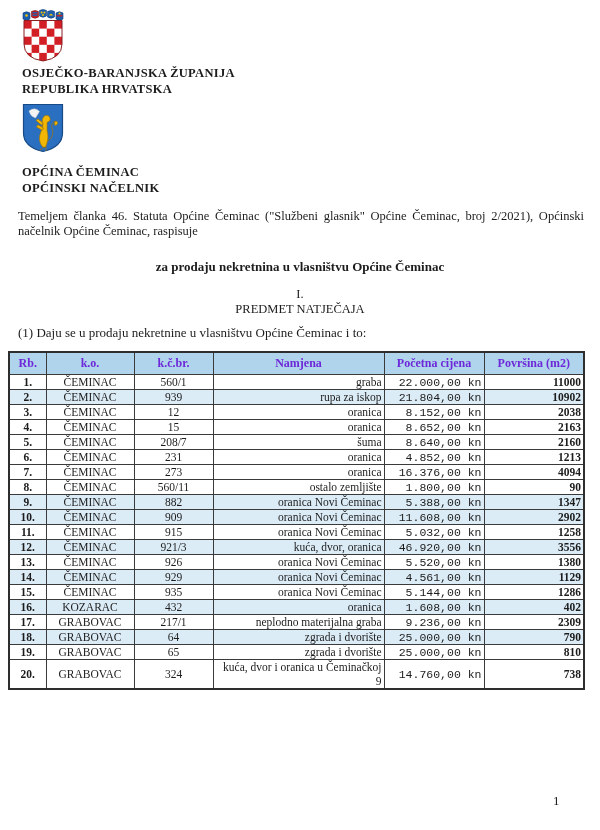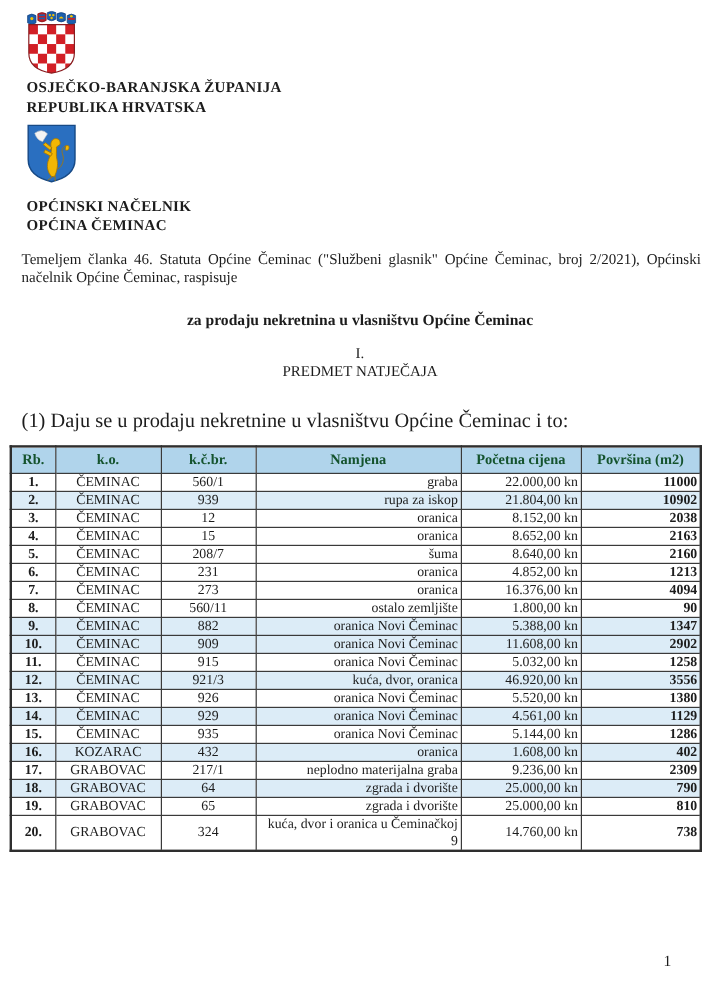--- a/index.html
+++ b/index.html
@@ -14,58 +14,58 @@
     overflow: hidden;
   }
   .arms-hr { display: block; margin: 9px 0 0 22px; }
   .country-lines { margin: 3px 0 0 22px; font-size: 12.5px; font-weight: bold; line-height: 16px; letter-spacing: 0.3px; }
   .arms-ceminac { display: block; margin: 6px 0 0 22px; }
   .office-lines { margin: 11px 0 0 22px; font-size: 12.5px; font-weight: bold; line-height: 16px; letter-spacing: 0.3px; }
   .ref-block { margin: 17px 0 0 22px; font-size: 12.5px; line-height: 15.5px; }
   .intro-par { margin: 13px 16px 0 18px; font-size: 12.5px; line-height: 15px; text-align: justify; }
   .doc-title { margin-top: 19px; text-align: center; font-weight: bold; font-size: 13px; line-height: 17px; }
   .section-head { margin-top: 12px; text-align: center; font-size: 12.5px; line-height: 15px; }
-  .list-intro { margin: 24px 0 0 18px; font-size: 17px; }
+  .list-intro { margin: 8px 0 0 18px; font-size: 13px; }
 
   table.parcels {
     margin: 10px 0 0 8px;
     width: 575px;
     border-collapse: collapse;
     table-layout: fixed;
     font-size: 11.5px;
     border: 2px solid #2e2e2e;
   }
   table.parcels th, table.parcels td {
     border: 1px solid #3a3a3a;
     padding: 0 2px;
     vertical-align: middle;
     overflow: hidden;
   }
   table.parcels thead th {
     background: #b0d4eb;
-    color: #14532d;
+    color: #6d28d9;
     font-weight: bold;
     font-size: 12px;
     height: 21px;
     text-align: center;
   }
   table.parcels tbody tr { height: 15px; }
   table.parcels tbody tr.tall { height: 16px; }
   table.parcels tbody tr.shaded { background: #dcecf7; }
   .col-rb { width: 37px; }
   .col-ko { width: 88px; }
   .col-kcbr { width: 79px; }
   .col-namjena { width: 171px; }
   .col-cijena { width: 100px; }
   .col-povrsina { width: 100px; }
   td.cell-rb { text-align: center; font-weight: bold; }
   td.cell-ko { text-align: center; }
   td.cell-kcbr { text-align: center; }
   td.cell-namjena { text-align: right; line-height: 14px; }
-  td.cell-cijena { text-align: right; padding-right: 28px; }
+  td.cell-cijena { text-align: right; padding-right: 28px; font-family: Liberation Mono, monospace; }
   td.cell-povrsina { text-align: right; padding-right: 10px; font-weight: bold; }
 
   .page-number { position: absolute; top: 793px; left: 553px; font-size: 13px; }
 </style>
 </head>
 <body>
 
 <div class="page">
 
   <svg class="arms-hr" width="42" height="53" viewBox="0 0 42 53">
@@ -125,22 +125,22 @@
       <path d="M21,44 C17.5,41 16.5,35 18.5,30 C20,26 21.5,23 20.5,19 C19.8,16 21.5,12.5 24.5,12.5 C27.5,12.5 28.5,15 28,17.5 L25,19.5 C25.3,23 24.5,26.5 25.5,30 C26.6,34 25.5,40 23.5,44 Z"></path>
       <path d="M19.5,22 L14,17.5 L16,16 L21,20 Z"></path>
       <path d="M20,27 L14.5,24 L15.8,21.8 L21.3,24.8 Z"></path>
       <path d="M22,44 L18,47 M24,44 L24,47.5" fill="none"></path>
       <path d="M26,38 C30,36 32,30 30,25 C29,22 30.5,19 33,18.5" fill="none"></path>
       <path d="M33,18.5 q3,-1 2.5,2 q-0.5,2.5 -3,1.5 Z"></path>
     </g>
   </svg>
 
   <div class="office-lines">
+    <div>OPĆINA ČEMINAC</div>
     <div>OPĆINSKI NAČELNIK</div>
-    <div>OPĆINA ČEMINAC</div>
   </div>
 
 
   <p class="intro-par">Temeljem članka 46. Statuta Općine Čeminac ("Službeni glasnik" Općine Čeminac, broj 2/2021), Općinski načelnik Općine Čeminac, raspisuje</p>
 
   <div class="doc-title">
     <div>za prodaju nekretnina u vlasništvu Općine Čeminac</div>
   </div>
 
   <div class="section-head">

